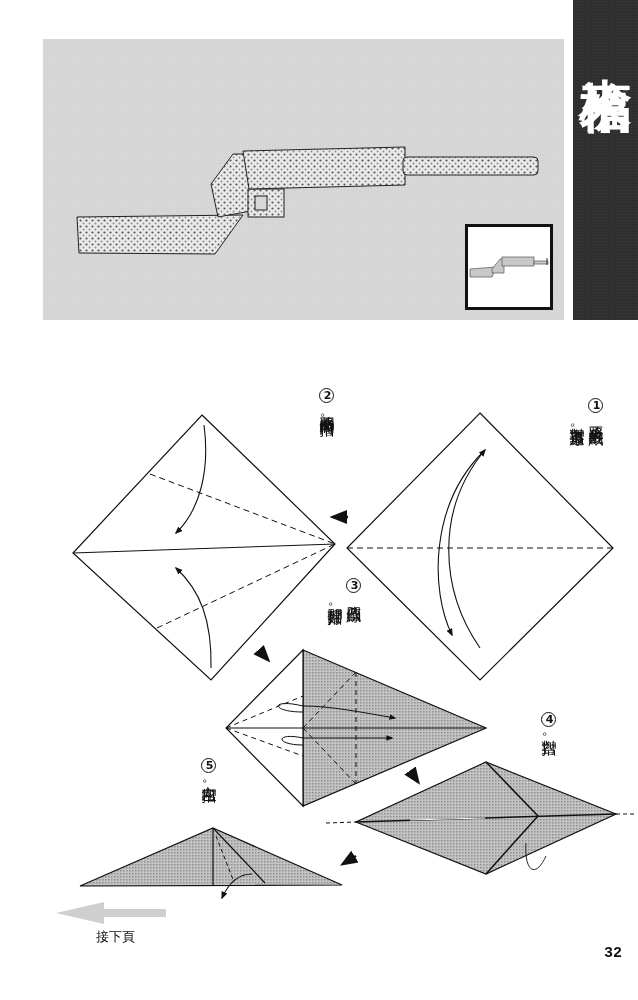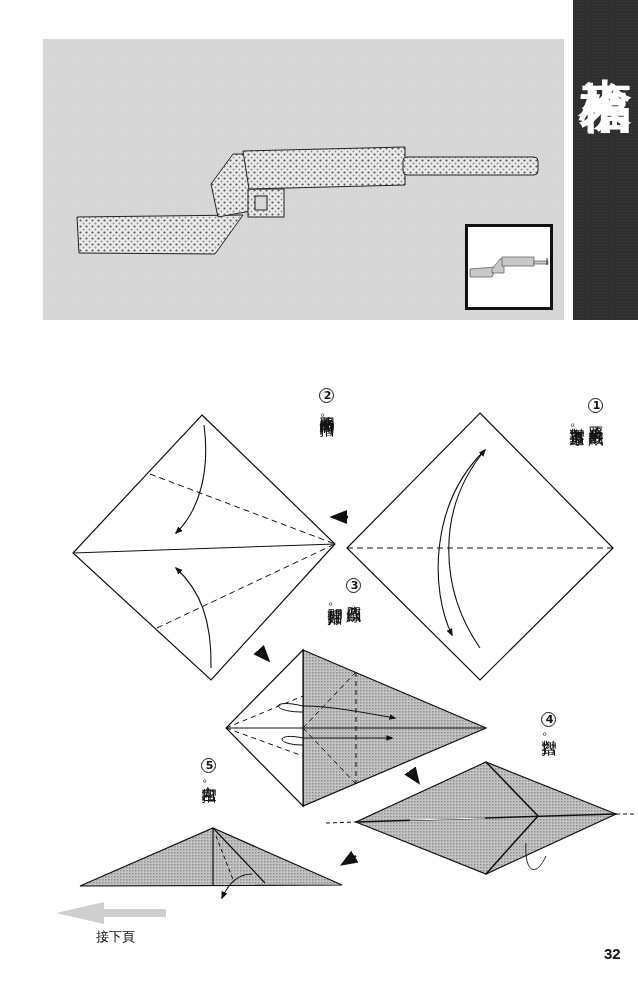--- a/index.html
+++ b/index.html
@@ -44,21 +44,21 @@
       border-radius: 50%; font-size: 11px; line-height: 12px; text-align: center;
       font-weight: bold; margin-bottom: 1px;
     }
 
     .next-page {
       position: absolute; left: 96px; top: 928px; font-size: 13px; color: #111;
       font-family: Liberation Serif, serif;
     }
     .page-number {
       position: absolute; left: 604px; top: 945px; font-size: 15px; font-weight: bold;
-      font-family: Liberation Sans, sans-serif; color: #111;
+      font-family: Liberation Mono, monospace; color: #111;
     }
   </style>
 </head>
 <body>
 
 <div class="photo-panel">
   <svg width="521" height="281" viewBox="0 0 521 281">
     <defs>
       <pattern id="foil" width="6" height="6" patternUnits="userSpaceOnUse">
         <rect width="6" height="6" fill="#e9e9e9"></rect>

